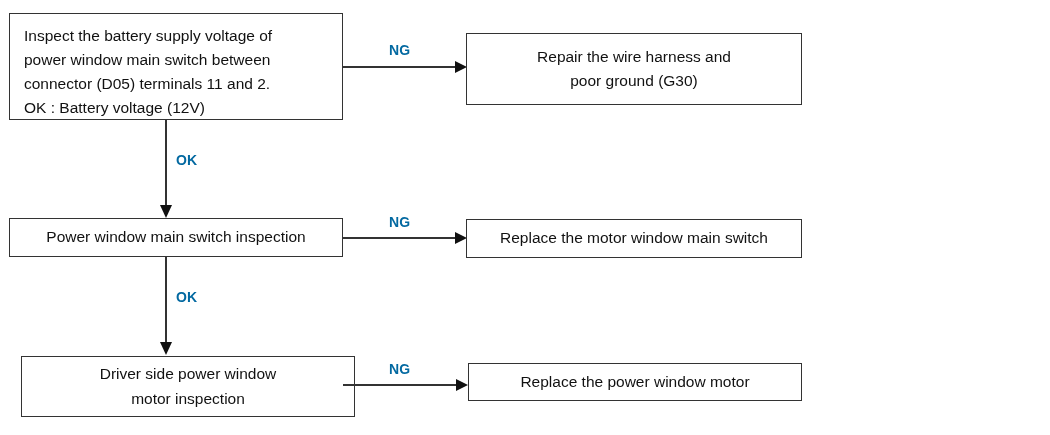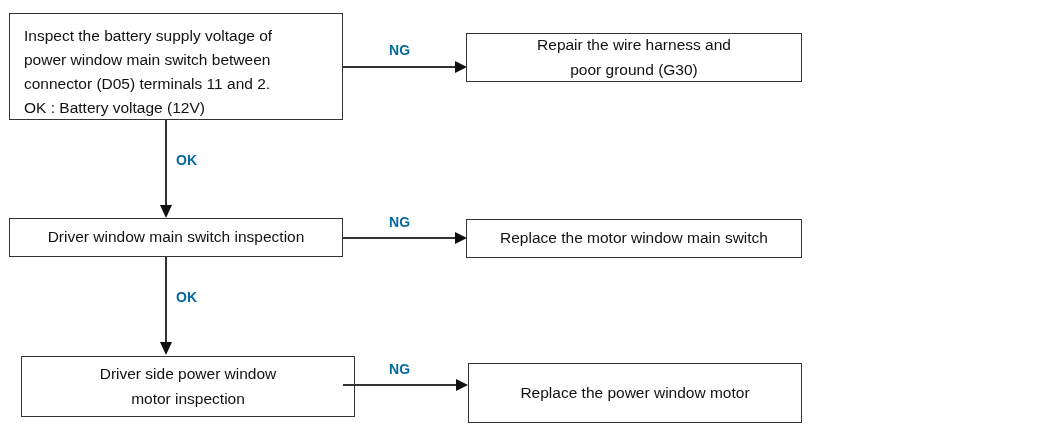--- a/index.html
+++ b/index.html
@@ -42,25 +42,25 @@
     margin-top: 11px;
   }
   .box.center-align .text {
     text-align: center;
     padding-left: 8px;
     padding-right: 8px;
   }
 
   
   #box-inspect-voltage   { left: 9px;   top: 13px;  width: 334px; height: 107px; }
-  #box-repair-harness    { left: 466px; top: 33px;  width: 336px; height: 49px;  }
+  #box-repair-harness    { left: 466px; top: 33px;  width: 336px; height: 72px;  }
   #box-switch-inspection { left: 9px;   top: 218px; width: 334px; height: 39px;  }
   #box-replace-switch    { left: 466px; top: 219px; width: 336px; height: 39px;  }
   #box-motor-inspection  { left: 21px;   top: 356px; width: 334px; height: 61px;  }
-  #box-replace-motor     { left: 468px; top: 363px; width: 334px; height: 60px;  }
+  #box-replace-motor     { left: 468px; top: 363px; width: 334px; height: 38px;  }
 
   
   .h-line {
     position: absolute;
     height: 1.6px;
     background: #333333;
   }
   .v-line {
     position: absolute;
     width: 1.6px;
@@ -131,21 +131,21 @@
   <div class="box center-align" id="box-repair-harness">
     <span class="text">Repair the wire harness and
 poor ground (G30)</span>
   </div>
 
   <div class="v-line" id="conn-ok1-line"></div>
   <div class="arrow-down" id="conn-ok1-arrow"></div>
   <div class="edge-label" id="label-ok-1">OK</div>
 
   <div class="box center-align" id="box-switch-inspection">
-    <span class="text">Driver window main switch inspection</span>
+    <span class="text">Power window main switch inspection</span>
   </div>
 
   <div class="h-line" id="conn-ng2-line"></div>
   <div class="arrow-right" id="conn-ng2-arrow"></div>
   <div class="edge-label" id="label-ng-2">NG</div>
 
   <div class="box center-align" id="box-replace-switch">
     <span class="text">Replace the motor window main switch</span>
   </div>
 

